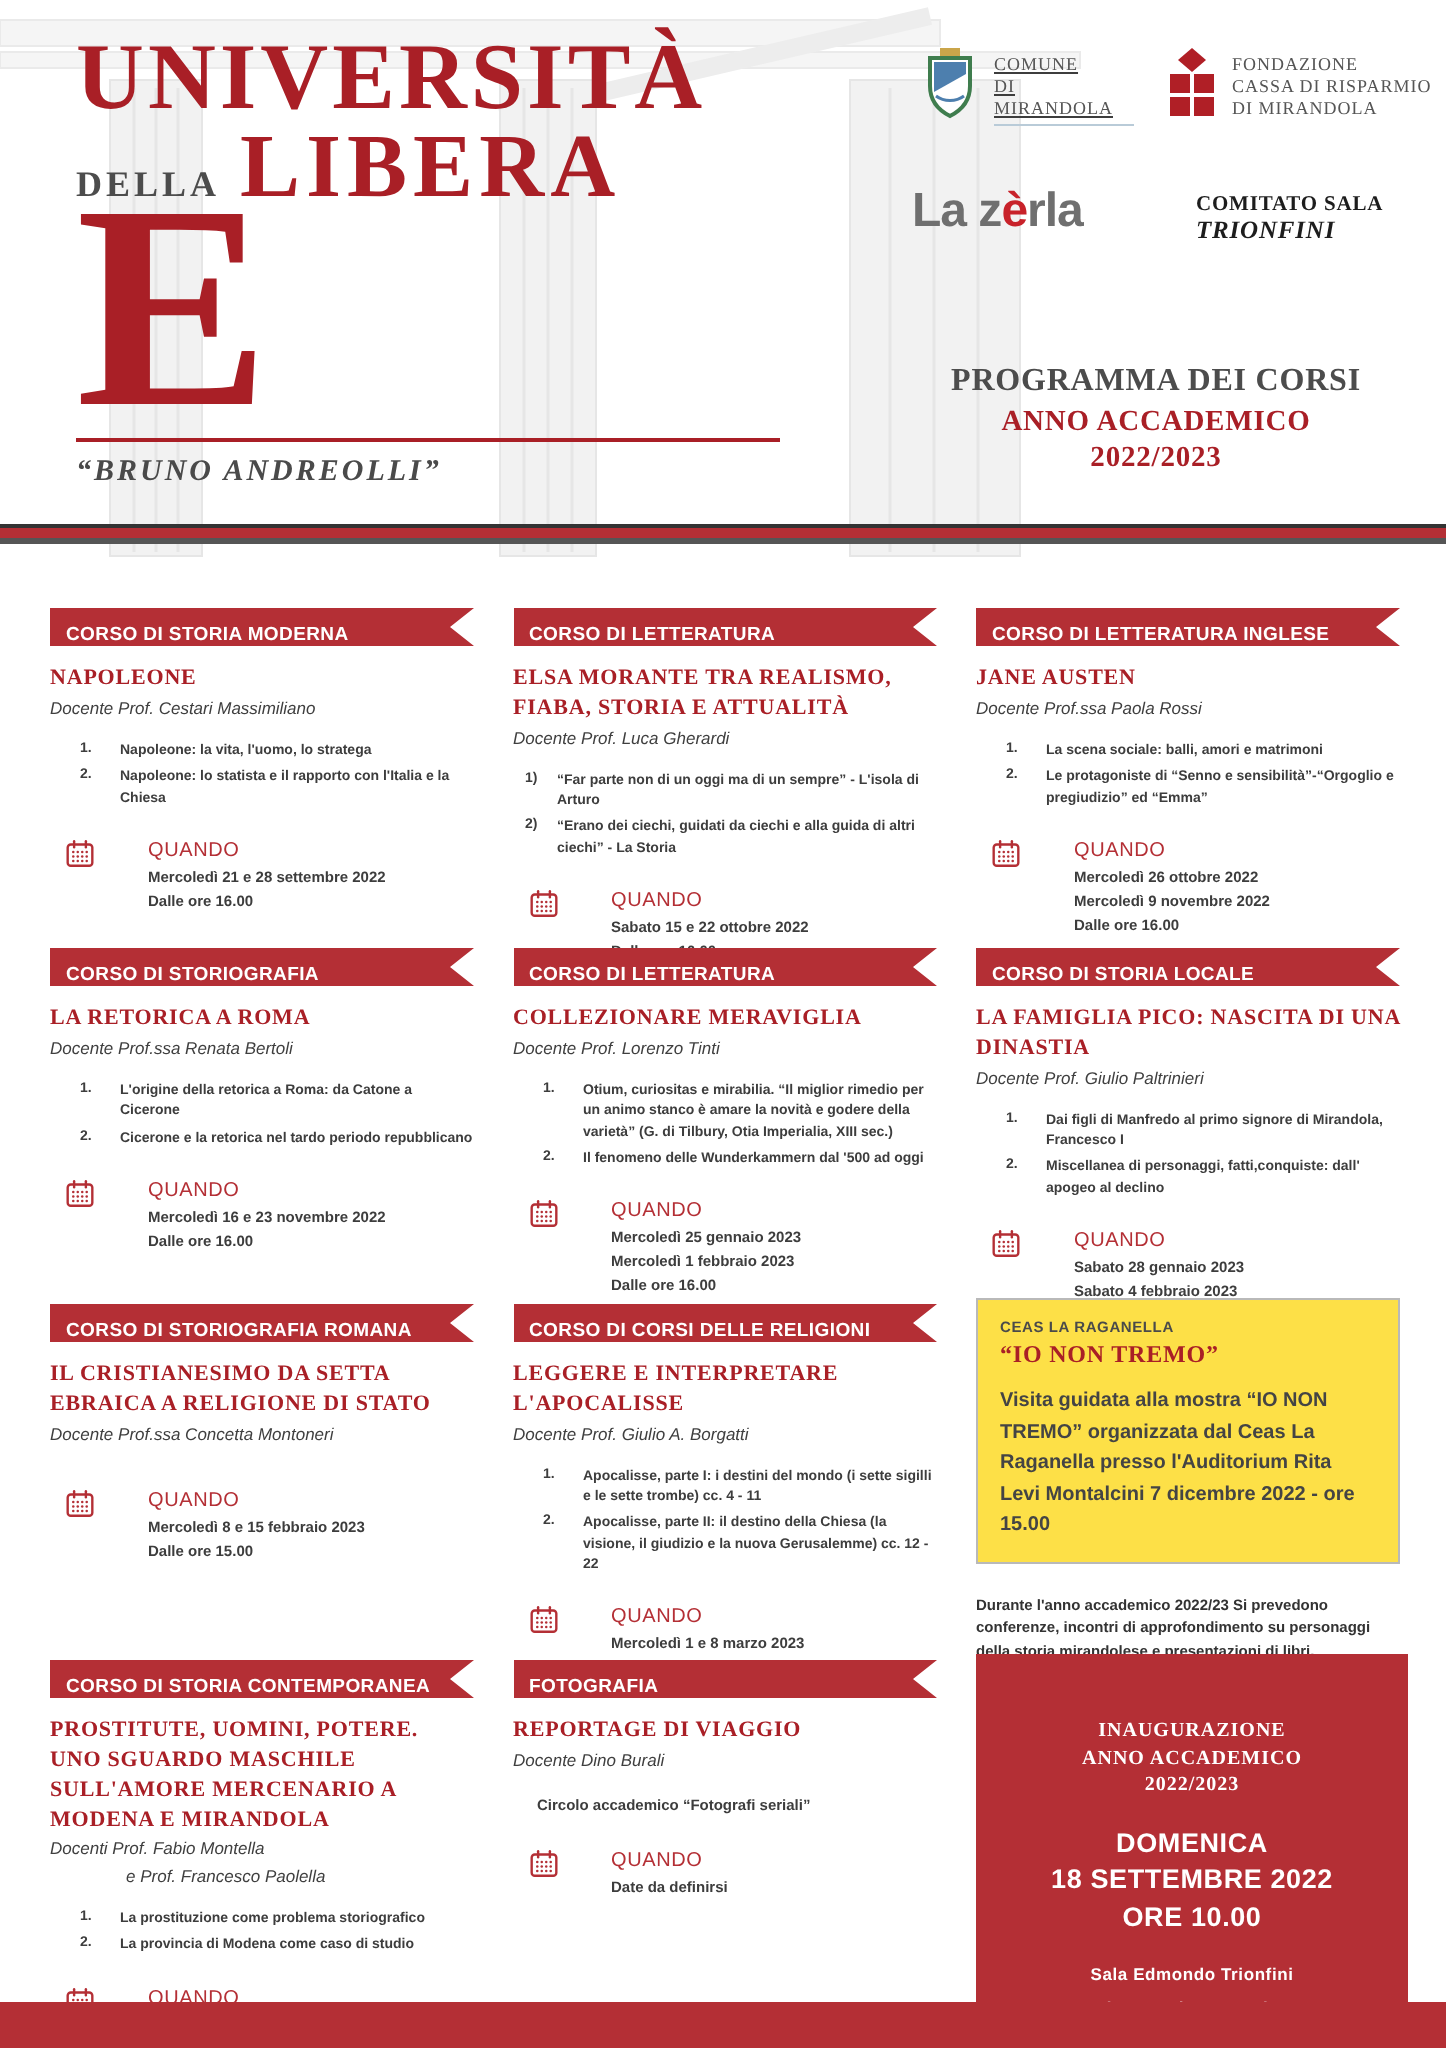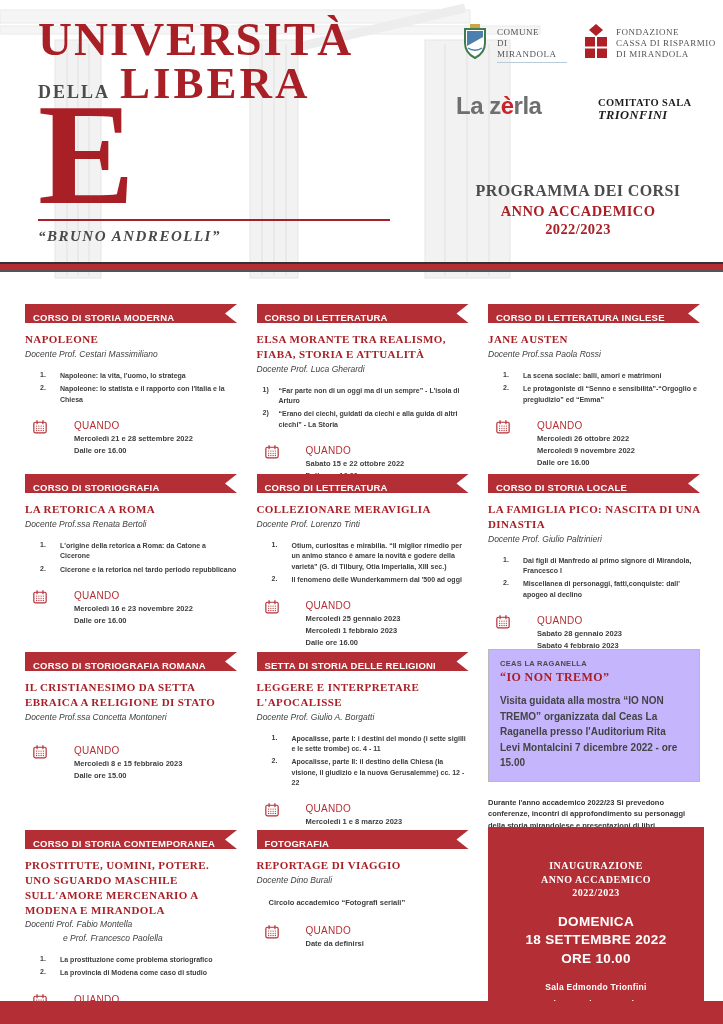--- a/index.html
+++ b/index.html
@@ -30,21 +30,21 @@
   .libera{font-size:45px;letter-spacing:3px;line-height:.9;}
   .l3{display:flex;align-items:baseline;margin-top:-4px;}
   .bigE{font-size:145px;line-height:.75;}
   .ta{font-size:103px;line-height:.75;letter-spacing:2px;}
   .logo-rule{width:352px;height:2px;background:var(--red-deep);margin-top:10px;}
   .logo-sub{font-family:var(--serif);font-style:italic;font-weight:bold;font-size:15px;
             letter-spacing:1.5px;color:#4a4a4a;margin-top:7px;}
 
   
   .partners{position:absolute;left:440px;top:0;width:283px;height:175px;}
-  .p-comune{position:absolute;left:20px;top:24px;display:flex;gap:7px;align-items:flex-start;}
+  .p-comune{position:absolute;left:20px;top:24px;display:flex;gap:7px;align-items:flex-start;text-decoration:underline;}
   .p-fond{position:absolute;left:143px;top:24px;display:flex;gap:7px;align-items:flex-start;}
   .p-text{font-family:var(--serif);font-size:9px;line-height:1.2;color:#555;letter-spacing:.5px;padding-top:3px;}
   .p-underline{width:70px;height:1px;background:#b9cbd8;margin-top:3px;}
   .p-zerla{position:absolute;left:16px;top:92px;font-size:24px;font-weight:bold;color:#6f6f6f;letter-spacing:-.5px;}
   .p-zerla .zacc{color:#c8222a;}
   .p-comitato{position:absolute;left:158px;top:97px;color:#1d1d1d;font-family:var(--serif);}
   .p-comitato .c1{font-size:10.5px;font-weight:bold;letter-spacing:.4px;}
   .p-comitato .c2{font-size:12.5px;font-weight:bold;font-style:italic;letter-spacing:.4px;}
 
   .prog{position:absolute;left:440px;top:180px;width:276px;text-align:center;
@@ -81,21 +81,21 @@
   .items.tight .num{width:16px;flex:0 0 16px;}
 
   .quando{display:flex;margin-top:15px;padding-left:8px;}
   .cal{width:14px;height:14px;flex:0 0 14px;margin-right:27px;}
   .cal rect,.cal line{fill:none;stroke:var(--red);stroke-width:1.7;stroke-linecap:round;}
   .cal circle{fill:var(--red);}
   .qlabel{color:var(--red);font-weight:normal;font-size:10px;letter-spacing:.3px;margin-bottom:2px;}
   .qline{font-size:7.5px;font-weight:bold;line-height:1.6;color:#3d3d3d;}
 
   
-  .rbox{border:1px solid #b9b9b9;padding:9px 11px 10px 11px;margin-top:-3px;background:#c4b5fd;}
+  .rbox{border:1px solid #b9b9b9;padding:9px 11px 10px 11px;margin-top:-3px;background:#fde047;}
   .rlabel{font-size:7.5px;font-weight:bold;color:#4a4a4a;letter-spacing:.3px;}
   .rtitle{font-family:var(--serif);font-weight:bold;font-size:12px;color:var(--red-deep);margin-top:2px;letter-spacing:.4px;}
   .rbody{font-size:10px;font-weight:bold;color:#444;line-height:1.55;margin-top:8px;}
   .cnote{font-size:7.5px;font-weight:bold;color:#333;line-height:1.55;margin-top:15px;}
   .iscr{font-family:var(--serif);font-weight:bold;font-size:13px;color:var(--red-deep);margin-top:10px;letter-spacing:.2px;}
 
   
   .inaug{width:calc(100% + 4px);height:178px;margin-top:-3px;background:var(--red);
          color:#fff;text-align:center;padding-top:32px;}
   .ih{font-family:var(--serif);font-weight:bold;font-size:10px;line-height:1.35;letter-spacing:.5px;}
@@ -485,21 +485,21 @@
         <div class="qcol">
           <div class="qlabel">QUANDO</div>
           <div class="qline">Mercoledì 8 e 15 febbraio 2023</div>
           <div class="qline">Dalle ore 15.00</div>
         </div>
       </div>
     </section>
 
     <section class="cell">
       <div class="ribbon">
-          <span>SETTA DI STORIA DELLE RELIGIONI</span>
+          <span>CORSO DI CORSI DELLE RELIGIONI</span>
         </div>
       <h3 class="ctitle">LEGGERE E INTERPRETARE L'APOCALISSE</h3>
       <p class="docente">Docente Prof. Giulio A. Borgatti</p>
       <ul class="items">
         <li>
             <span class="num">1.</span>
             <span class="itxt">Apocalisse, parte I: i destini del mondo (i sette sigilli e le sette trombe) cc. 4 - 11</span>
           </li>
         <li>
             <span class="num">2.</span>

